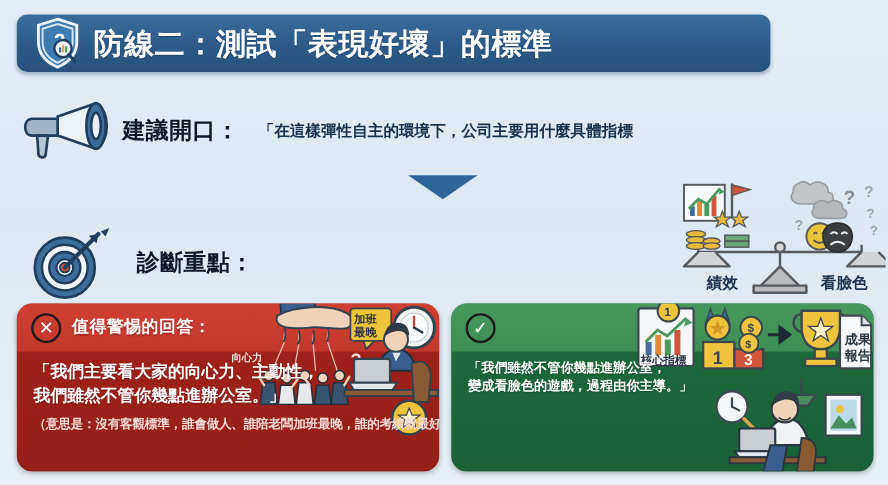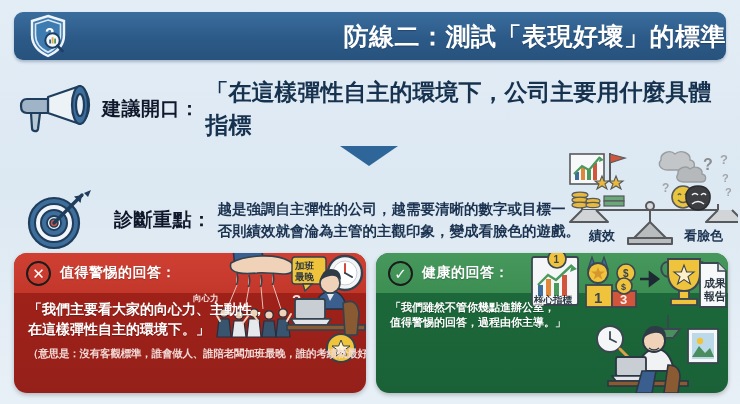--- a/index.html
+++ b/index.html
@@ -9,46 +9,45 @@
     overflow: hidden;
   }
   body {
     background: linear-gradient(180deg,#e3edf6 0%, #dce8f2 45%, #e8f0f7 100%);
     position: relative;
   }
 
   
   .header-bar {
     position: absolute; left: 14px; top: 12px;
-    width: 712px; height: 48px;
+    width: 628px; height: 48px;
     background: linear-gradient(180deg,#3a6d9d 0%, #2c5a88 55%, #27527d 100%);
     border-radius: 9px;
     display: flex; align-items: center;
     box-shadow: 0 2px 3px rgba(30,60,95,.30);
-    justify-content: space-between;
   }
   .shield-wrap { width: 54px; display:flex; align-items:center; justify-content:center; margin-left:8px; }
   .header-title {
     color: #ffffff; font-size: 25px; font-weight: 700;
     letter-spacing: .5px; white-space: nowrap;
     text-shadow: 0 1px 1px rgba(0,0,0,.25);
     margin-left: 2px;
   }
 
   
   .row { position: absolute; display: flex; align-items: center; }
   .row-ask { left: 16px; top: 78px; width: 712px; height: 62px; }
   .icon-cell { width: 86px; display:flex; align-items:center; justify-content:center; flex:none; }
   .row-label {
     font-size: 19px; font-weight: 700; color: #0f172a;
     white-space: nowrap; flex: none; letter-spacing: .5px;
   }
   .quote-block {
-    font-size: 23px; font-weight: 700; color: #16324e;
-    line-height: 1.42; margin-left: 6px;
+    font-size: 13px; font-weight: 700; color: #16324e;
+    line-height: 1.42; margin-left: 16px;
   }
 
   
   .arrow-down {
     position: absolute; left: 340px; top: 146px;
     width: 0; height: 0;
     border-left: 29px solid transparent;
     border-right: 29px solid transparent;
     border-top: 20px solid #2f6699;
   }
@@ -156,24 +155,20 @@
       <circle cx="33" cy="36" r="13" fill="#3e6e9b" stroke="#1f3d5c" stroke-width="2"></circle>
       <circle cx="33" cy="36" r="7" fill="#f2f6fa" stroke="#1f3d5c" stroke-width="1.8"></circle>
       <circle cx="33" cy="36" r="4" fill="#d1553a" stroke="#1f3d5c" stroke-width="1.6"></circle>
       <line x1="33" y1="36" x2="61" y2="8" stroke="#1f3d5c" stroke-width="3.4" stroke-linecap="round"></line>
       <path d="M61 8 L53 9.5 L59.5 16 Z" fill="#1f3d5c"></path>
       <path d="M63 6 L70 3 L67 10 Z" fill="#1f3d5c"></path>
     </svg>
   </div>
   <div class="diag-text">
     <div class="row-label" style="display:inline-block;vertical-align:middle;margin-right:6px;">診斷重點：</div>
-  </div>
-  <div class="diag-text" style="margin-left:-6px;">
-    <div>越是強調自主彈性的公司，越需要清晰的數字或目標一</div>
-    <div>否則績效就會淪為主管的主觀印象，變成看臉色的遊戲。</div>
   </div>
 </div>
 
 <div class="scale-illus">
   <svg width="176" height="98" viewBox="0 0 176 98">
     <g stroke="#57595c" stroke-width="2" fill="none" stroke-linejoin="round">
       <line x1="20" y1="62" x2="156" y2="62"></line>
       <line x1="88" y1="58" x2="88" y2="80"></line>
       <path d="M70 92 L88 74 L106 92 Z" fill="#b9bcbf"></path>
       <rect x="66" y="90" width="44" height="6" fill="#b9bcbf"></rect>
@@ -306,21 +301,21 @@
       </g>
     </svg>
   </div>
   <div class="card-head">
     <div class="badge-circle">✕</div>
     <div class="card-head-title">值得警惕的回答：</div>
   </div>
   <div class="card-body">
     <div class="card-quote">
       <div>「我們主要看大家的向心力、主動性，</div>
-      <div>在這樣彈性自主的環境下。」</div>
+      <div>我們雖然不管你幾點進辦公室。」</div>
     </div>
     <div class="card-note">（意思是：沒有客觀標準，誰會做人、誰陪老闆加班最晚，誰的考績就最好。）</div>
   </div>
 </div>
 
 <div class="card card-good">
   <div class="card-illus">
     <svg width="200" height="140" viewBox="0 0 200 140">
 
       <rect x="4" y="4" width="46" height="48" rx="2" fill="#f4f6f7" stroke="#3a4750" stroke-width="1.8"></rect>
@@ -384,21 +379,20 @@
         <rect x="88" y="104" width="30" height="19" rx="2" fill="#c9ced4" stroke="#2b3743" stroke-width="1.8"></rect>
         <path d="M84 123 h40 l-4 5 h-32 Z" fill="#e2e6ea" stroke="#2b3743" stroke-width="1.6"></path>
         <rect x="80" y="128" width="80" height="5" fill="#8a5a33" stroke="#2b3743" stroke-width="1.6"></rect>
         <path d="M140 112 q12 0 12 12 l-2 16 h-14 Z" fill="#8a5a33" stroke="#2b3743" stroke-width="1.6"></path>
         <path d="M128 118 l-4 22 h-16 l6 -22 Z" fill="#3a5f8e" stroke="#2b3743" stroke-width="1.6"></path>
       </g>
     </svg>
   </div>
   <div class="card-head">
     <div class="badge-circle">✓</div>
-    <div class="card-head-title">健康的回答：</div>
   </div>
   <div class="card-body">
     <div class="card-quote">
       <div>「我們雖然不管你幾點進辦公室，</div>
-      <div>值得警惕的回答，過程由你主導。」</div>
+      <div>變成看臉色的遊戲，過程由你主導。」</div>
     </div>
   </div>
 </div>
 
 </body></html>

